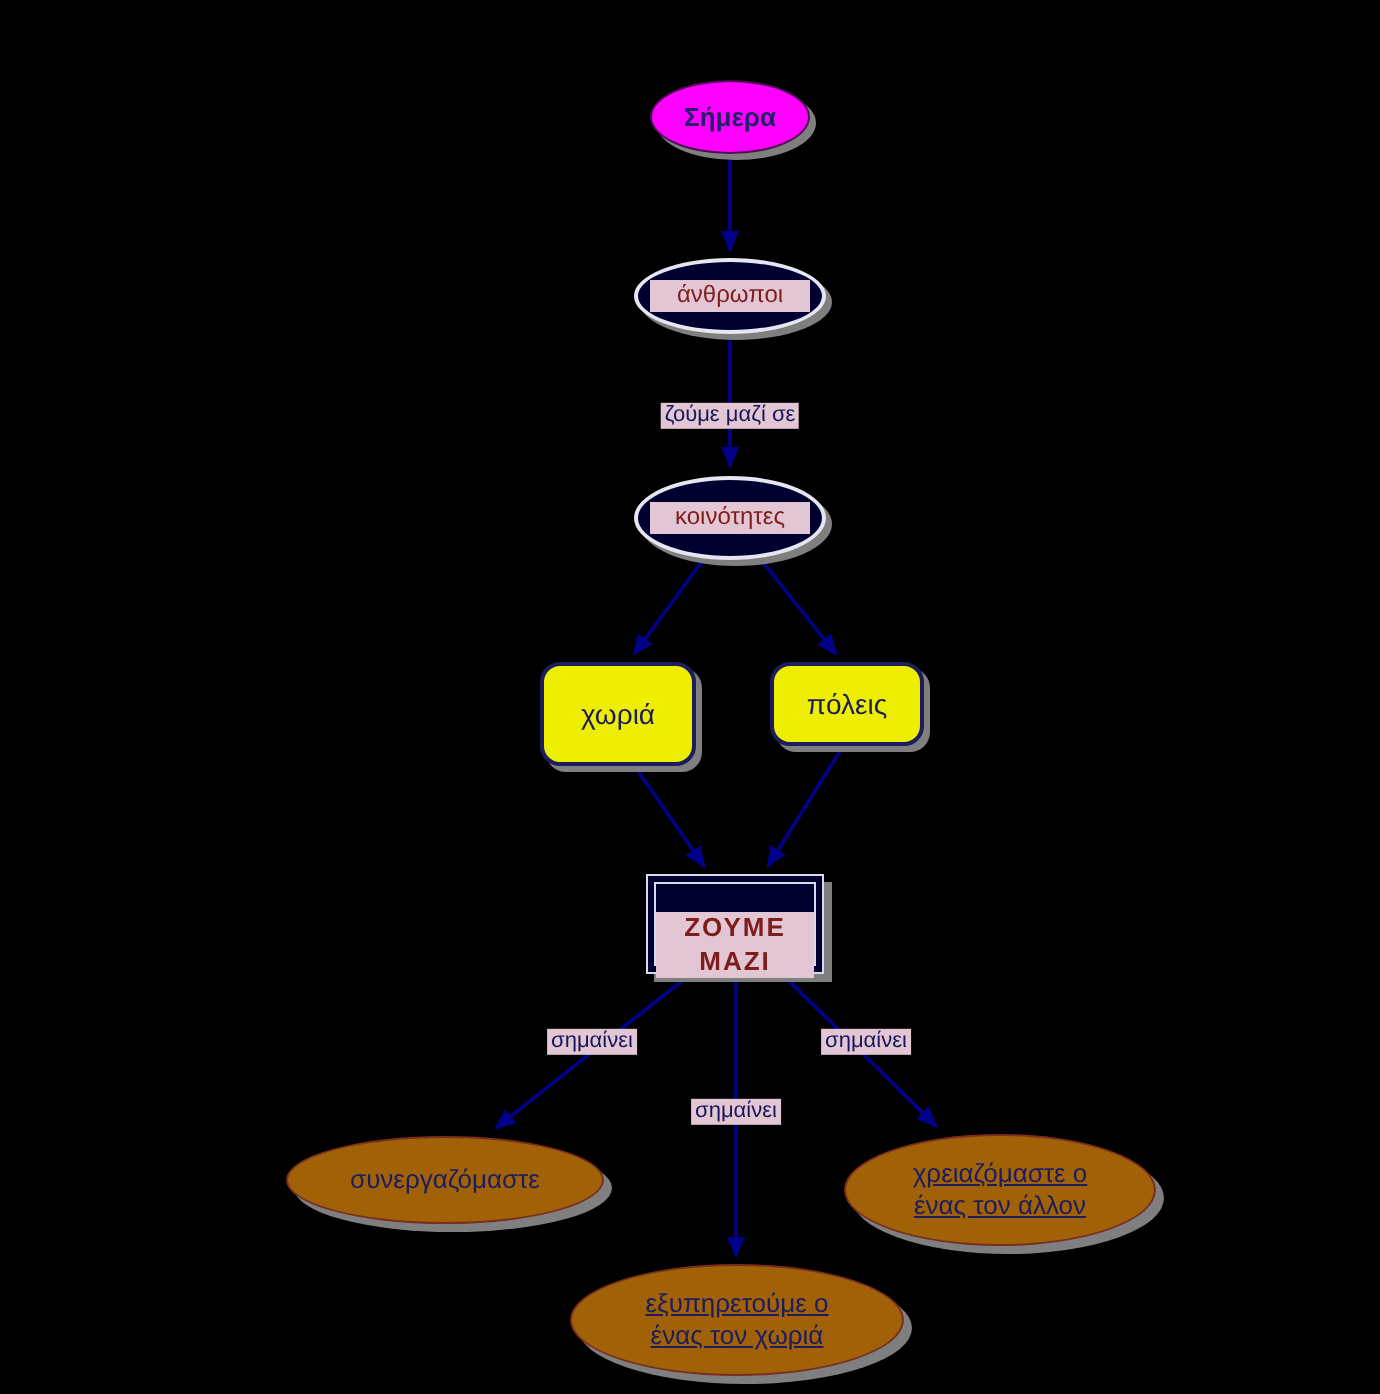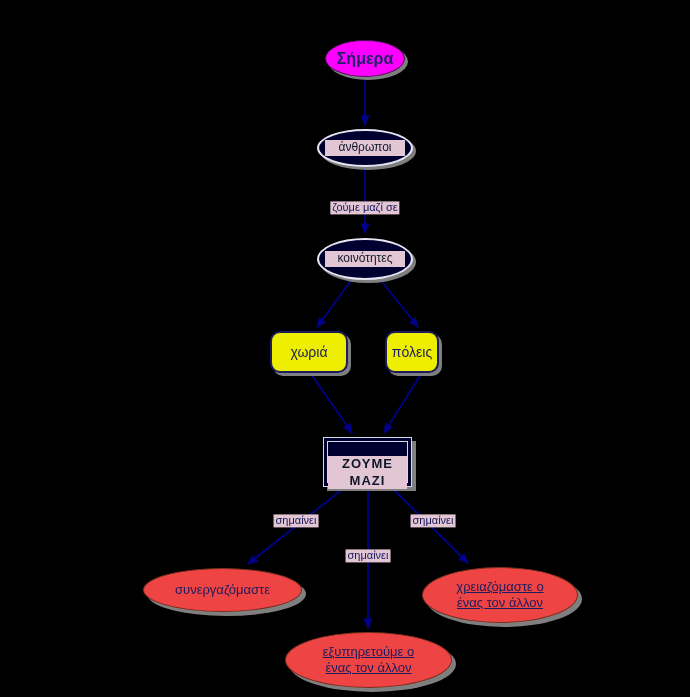--- a/index.html
+++ b/index.html
@@ -21,30 +21,30 @@
     justify-content: center;
     text-align: center;
   }
   .ellipse { border-radius: 50%; }
   .sh3 { box-shadow: 3px 3px 0 #7f7f7f; }
   .sh4 { box-shadow: 4px 4px 0 #7f7f7f; }
   .n-simera {
     background: #ff00ff;
     border: 1px solid #4a1050;
     color: #22226a;
-    font-size: 16px;
+    font-size: 13px;
     font-weight: bold;
   }
   .dark {
     background: #000030;
     border: 2px solid #e6e6f2;
   }
   .hl {
     background: #e3c6d4;
-    color: #0f172a;
+    color: #7f1d1d;
     font-size: 12px;
     line-height: 1.3;
     padding: 0 13px;
   }
   .yellow {
     background: #eeee00;
     border: 2px solid #1c1c5e;
     border-radius: 10px;
     color: #1c1c5e;
     font-size: 14px;
@@ -58,21 +58,21 @@
     width: 100%;
     height: 100%;
     border: 1px solid #d9d9ea;
     display: flex;
     align-items: center;
     justify-content: center;
     text-align: center;
   }
   .zl { font-size: 13px; letter-spacing: 1px; font-weight: bold; margin-top: 21px; }
   .salmon {
-    background: #ef4444;
+    background: #a16207;
     border: 1px solid #7a2e1e;
     color: #1c1c5e;
     font-size: 13px;
     line-height: 1.25;
   }
   .n-chreiazomaste .lbl, .n-exypiretoume .lbl { max-width: 106px; display: inline-block; text-decoration: underline; }
   .edge-label {
     position: absolute;
     transform: translate(-50%, -50%);
     font-size: 11px;
@@ -110,44 +110,44 @@
   </div>
 
   <div class="node ellipse dark sh3" style="left:317px; top:129px; width:96px; height:38px;">
     <span class="hl">άνθρωποι</span>
   </div>
 
   <div class="node ellipse dark sh3" style="left:317px; top:238px; width:96px; height:42px;">
     <span class="hl">κοινότητες</span>
   </div>
 
-  <div class="node yellow sh3" style="left:270px; top:331px; width:78px; height:42px;">
+  <div class="node yellow sh3" style="left:270px; top:331px; width:78px; height:52px;">
     <span class="lbl">χωριά</span>
   </div>
 
-  <div class="node yellow sh3" style="left:385px; top:331px; width:54px; height:42px;">
+  <div class="node yellow sh3" style="left:385px; top:331px; width:77px; height:42px;">
     <span class="lbl">πόλεις</span>
   </div>
 
   <div class="node n-zoume sh4" style="left:323px; top:437px; width:89px; height:50px;">
     <div class="inner">
       <span class="hl zl">ΖΟΥΜΕ ΜΑΖΙ</span>
     </div>
   </div>
 
   <div class="node ellipse salmon sh4" style="left:143px; top:568px; width:159px; height:44px;">
     <span class="lbl">συνεργαζόμαστε</span>
   </div>
 
   <div class="node ellipse salmon sh4 n-chreiazomaste" style="left:422px; top:567px; width:156px; height:56px;">
     <span class="lbl">χρειαζόμαστε ο ένας τον άλλον</span>
   </div>
 
   <div class="node ellipse salmon sh4 n-exypiretoume" style="left:285px; top:632px; width:167px; height:56px;">
-    <span class="lbl">εξυπηρετούμε ο ένας τον άλλον</span>
+    <span class="lbl">εξυπηρετούμε ο ένας τον χωριά</span>
   </div>
 
   <span class="edge-label" style="left:365px; top:208px;">ζούμε μαζί σε</span>
 
   <span class="edge-label" style="left:296px; top:521px;">σημαίνει</span>
 
   <span class="edge-label" style="left:368px; top:556px;">σημαίνει</span>
 
   <span class="edge-label" style="left:433px; top:521px;">σημαίνει</span>
 

